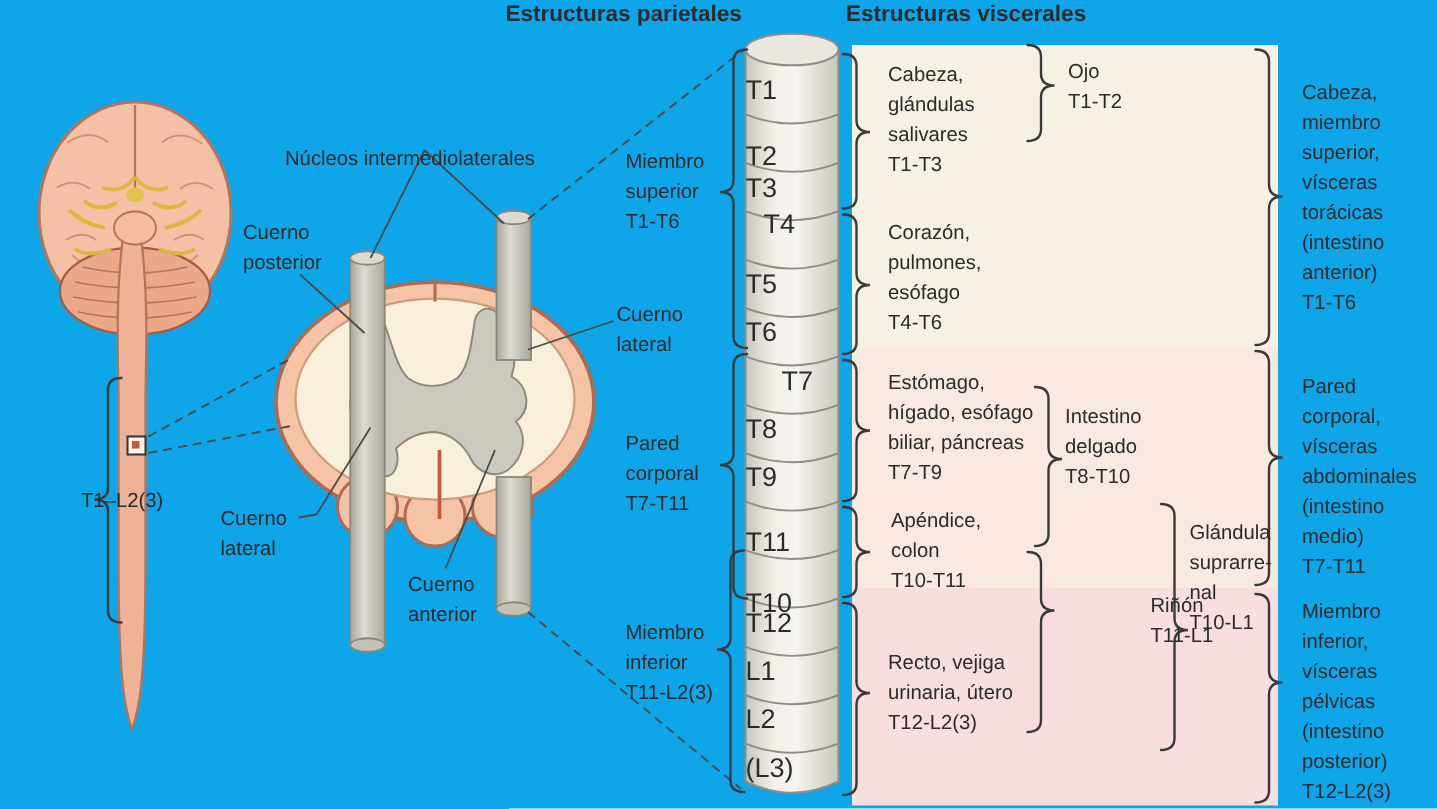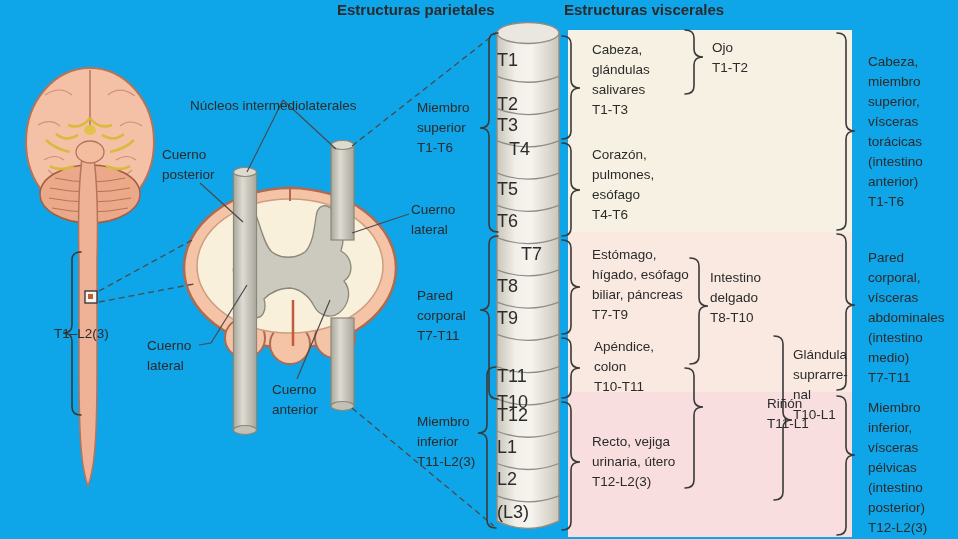--- a/index.html
+++ b/index.html
@@ -171,21 +171,21 @@
   <div class="seg" style="top:50px;">T1</div>
   <div class="seg" style="top:94px;">T2</div>
   <div class="seg" style="top:115px;">T3</div>
   <div class="seg" style="top:139px;padding-left:12px;">T4</div>
   <div class="seg" style="top:179px;">T5</div>
   <div class="seg" style="top:211px;">T6</div>
   <div class="seg" style="top:244px;padding-left:24px;">T7</div>
   <div class="seg" style="top:276px;">T8</div>
   <div class="seg" style="top:308px;">T9</div>
   <div class="seg" style="top:360px;margin-top:32px;">T10</div>
-  <div class="seg" style="top:366px;">T11</div>
+  <div class="seg" style="top:351px;">T11</div>
   <div class="seg" style="top:405px;">T12</div>
   <div class="seg" style="top:437px;">L1</div>
   <div class="seg" style="top:469px;">L2</div>
   <div class="seg" style="top:502px;">(L3)</div>
 
   <div class="lbl" style="left:417px;top:98px;">Miembro
 superior
 T1-T6</div>
   <div class="lbl" style="left:417px;top:286px;">Pared
 corporal

